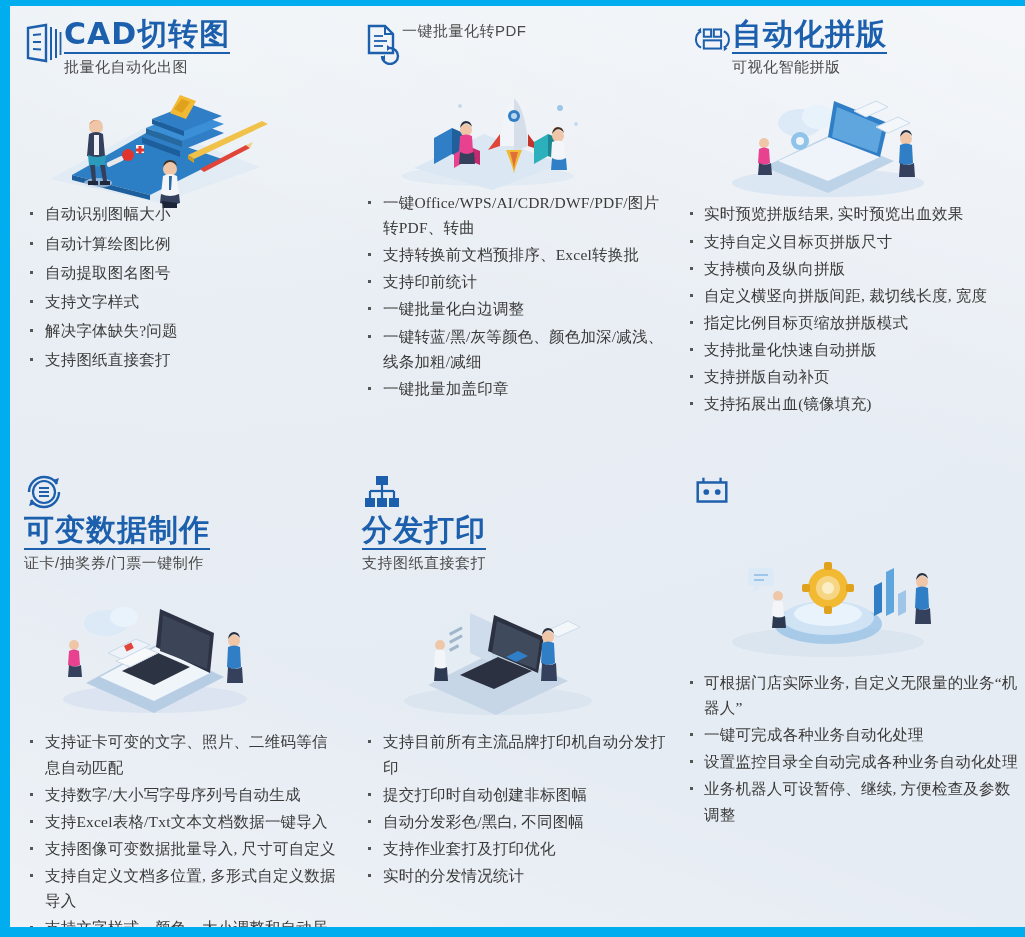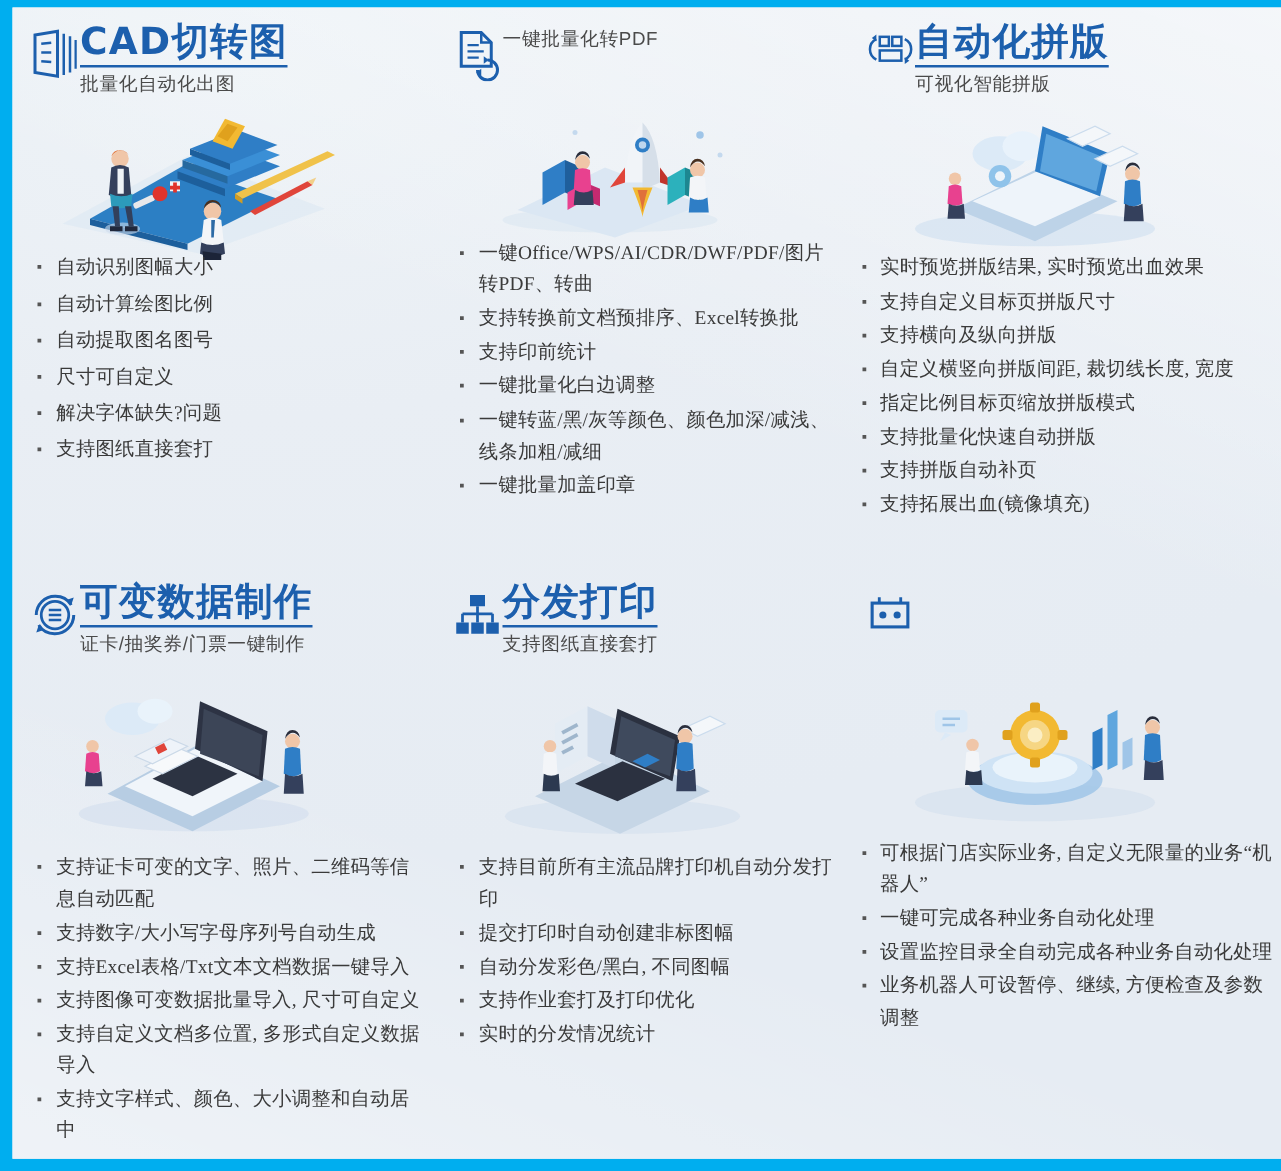--- a/index.html
+++ b/index.html
@@ -53,21 +53,21 @@
   }
 
   
   .head {
     display: flex;
     align-items: flex-start;
     gap: 0;
     padding-left: 14px;
     padding-top: 12px;
   }
-  .head.r2 { padding-top: 8px; }
+  .head.r2 { padding-top: 8px; flex-direction: column; }
   .ico {
     flex: 0 0 auto;
     width: 40px; height: 44px;
     display: flex; align-items: center; justify-content: center;
     margin-top: 4px;
   }
   .titles { padding-top: 0; }
   .t-main {
     font-family: "DejaVu Sans", sans-serif;
     font-weight: bold;
@@ -199,21 +199,21 @@
             <path d="M159 93 l3 0 l-1 14 h-2 z" fill="#2c6aa5"></path>
             <path d="M151 111 q9 4 18 0 l1 9 q-10 4 -20 0 z" fill="#34405c"></path>
             <path d="M152 118 l1 10 h14 v-8 z" fill="#1c2438"></path>
           </svg>
         </div>
 
         <ul class="feat">
           <li>自动识别图幅大小</li>
           <li>自动计算绘图比例</li>
           <li>自动提取图名图号</li>
-          <li>尺寸可自定义</li>
+          <li>支持文字样式</li>
           <li>解决字体缺失?问题</li>
           <li>支持图纸直接套打</li>
         </ul>
       </div>
 
       <div class="cell">
         <div class="head">
           <span class="ico">
             <svg width="38" height="42" viewBox="0 0 38 42">
               <path d="M6 3 h16 l8 8 v19 h-24 z" fill="none" stroke="#1C5FAD" stroke-width="2.4"></path>

